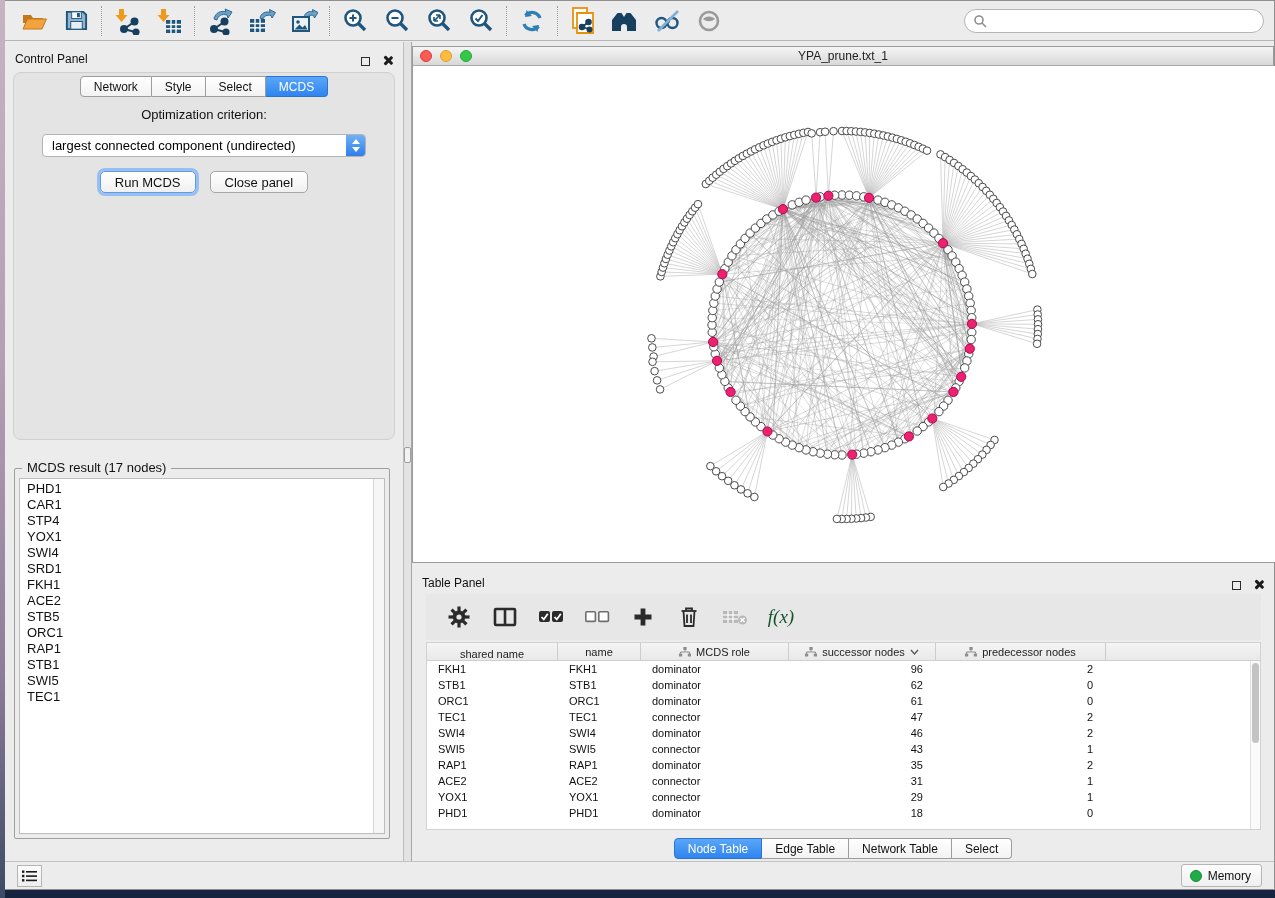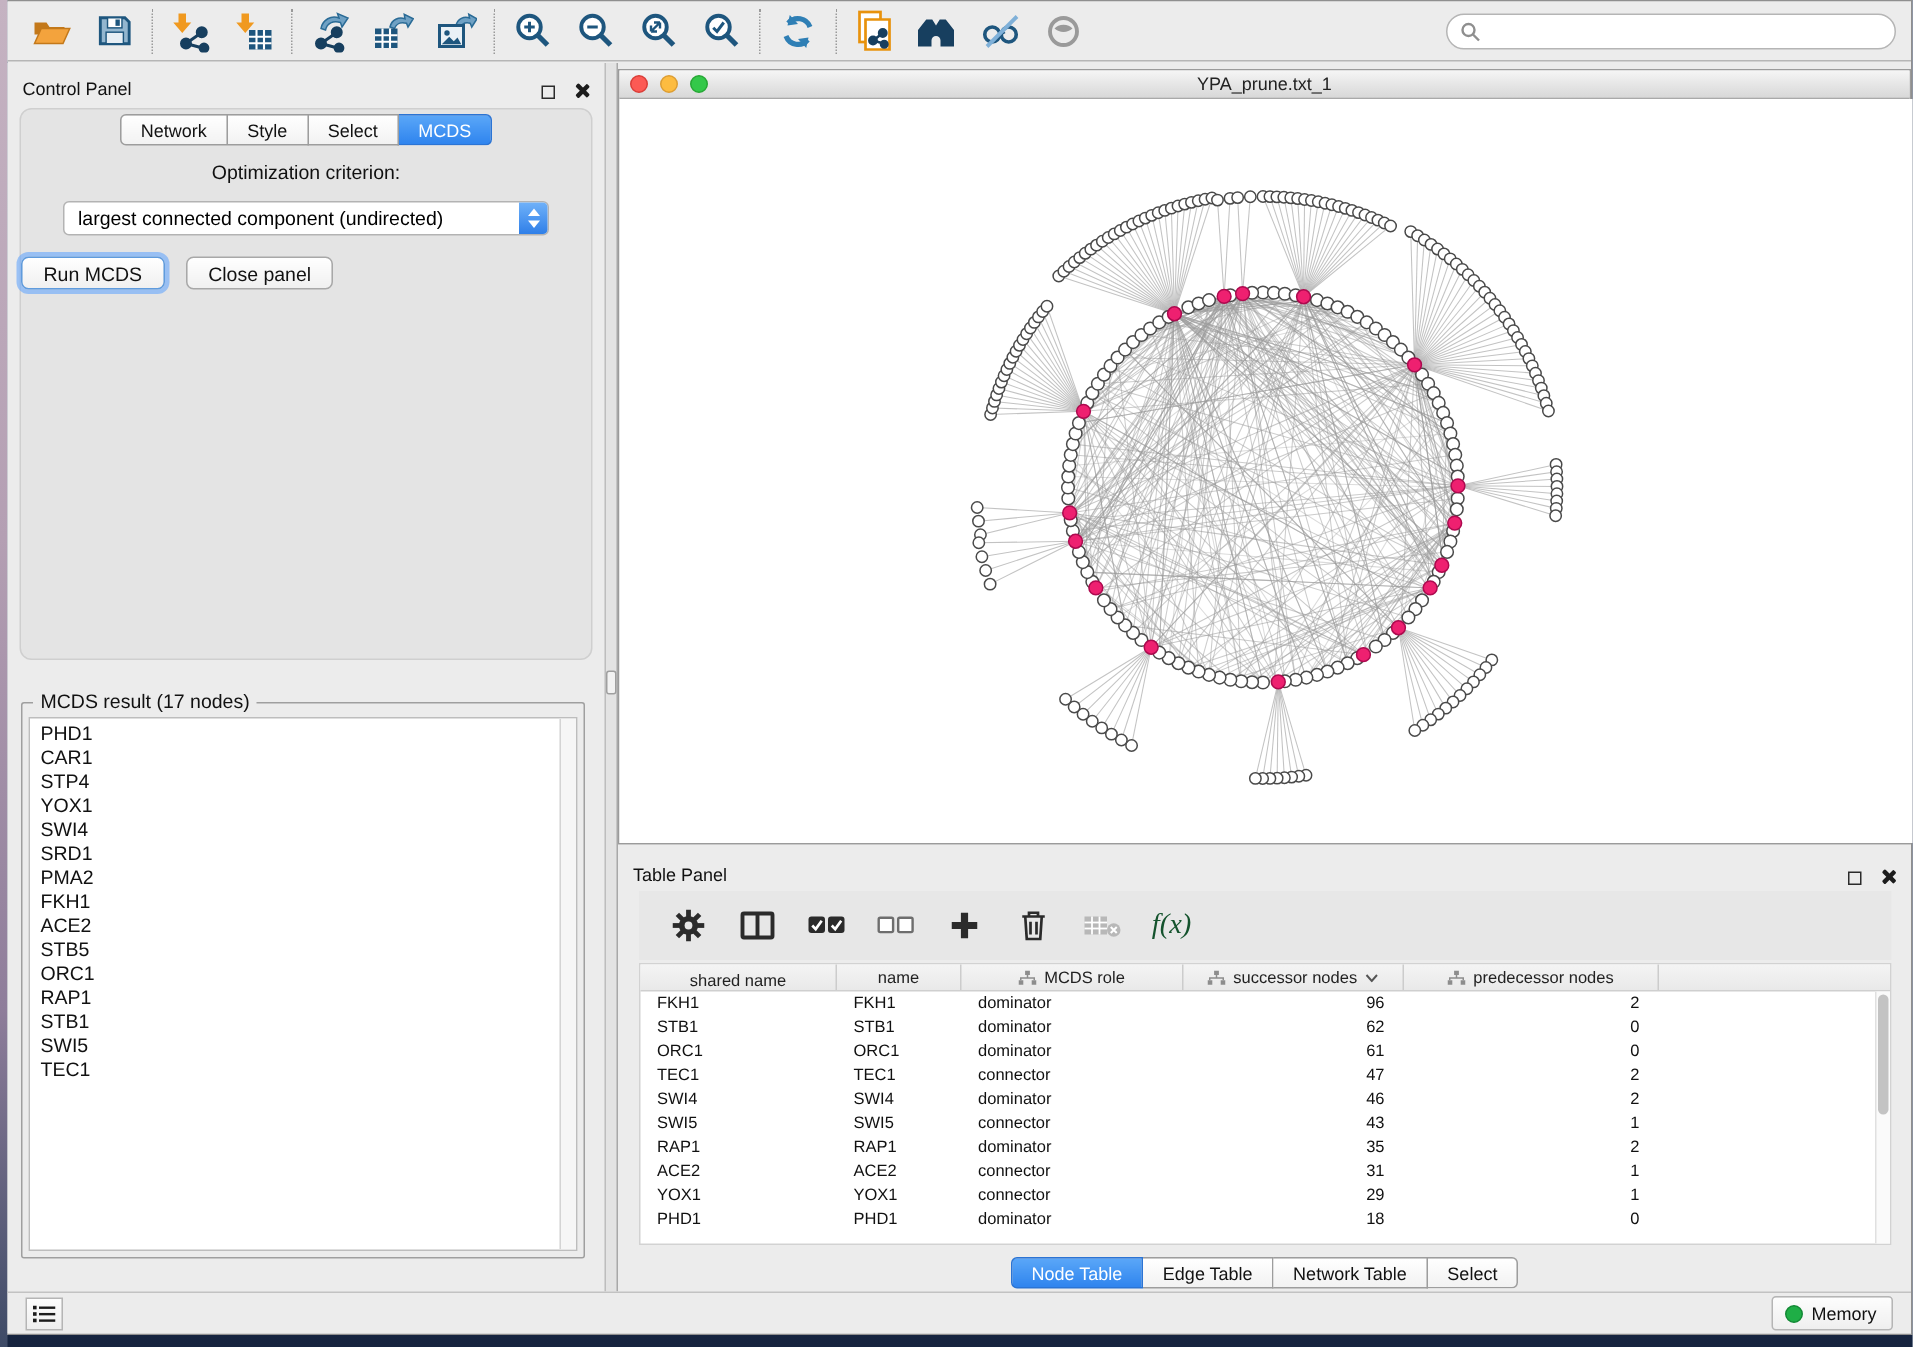--- a/index.html
+++ b/index.html
@@ -48,21 +48,21 @@
   .crit-label { text-align:center; margin-top:34px; font-size:13px; color:#111; }
   .dropdown { position:relative; margin:12px 28px 0 28px; height:23px; background:#fff;
     border:1px solid #b3b3b3; border-radius:4px; display:flex; align-items:center; font-size:13px;gap:25px; }
   .dropdown .val { padding-left:9px; flex:1; white-space:nowrap; }
   .stepper { width:19px; height:21px; margin:0; background:linear-gradient(#6fb1f9,#2f7fe8);
     border-radius:0 3px 3px 0; position:relative; }
   .stepper::before { content:""; position:absolute; left:5.5px; top:4px;
     border-left:4px solid transparent; border-right:4px solid transparent; border-bottom:5px solid #fff; }
   .stepper::after { content:""; position:absolute; left:5.5px; bottom:4px;
     border-left:4px solid transparent; border-right:4px solid transparent; border-top:5px solid #fff; }
-  .btn-row { display:flex; gap:14px; margin-top:14px; }
+  .btn-row { display:flex; justify-content:center; gap:14px; margin-top:14px; }
   .pbtn { height:22px; padding:0 14px; font-size:13px; background:linear-gradient(#ffffff,#f0f0f0);
     border:1px solid #a8a8a8; border-radius:5px; color:#111; }
   .pbtn.focused { box-shadow:0 0 0 3px rgba(110,170,250,.65); border-color:#5f9bdd; }
 
   .groupbox { position:absolute; left:9px; right:13px; top:426px; height:371px;
     border:1px solid #9f9f9f; border-radius:2px; }
   .groupbox .legend { position:absolute; top:-9px; left:7px; background:#ececec;
     padding:0 5px; font-size:13px; color:#111; }
   .mcds-list { position:absolute; left:4px; right:4px; top:9px; bottom:4px;
     background:#fff; border:1px solid #bdbdbd; overflow:hidden; }
@@ -306,21 +306,20 @@
       <div class="groupbox">
         <span class="legend">MCDS result (17 nodes)</span>
         <div class="mcds-list">
           <div class="items" id="mcds-items">
               <div>PHD1</div>
               <div>CAR1</div>
               <div>STP4</div>
               <div>YOX1</div>
               <div>SWI4</div>
               <div>SRD1</div>
-              <div>PMA2</div>
               <div>FKH1</div>
               <div>ACE2</div>
               <div>STB5</div>
               <div>ORC1</div>
               <div>RAP1</div>
               <div>STB1</div>
               <div>SWI5</div>
               <div>TEC1</div>
             </div>
           <div class="vtrack"></div>

